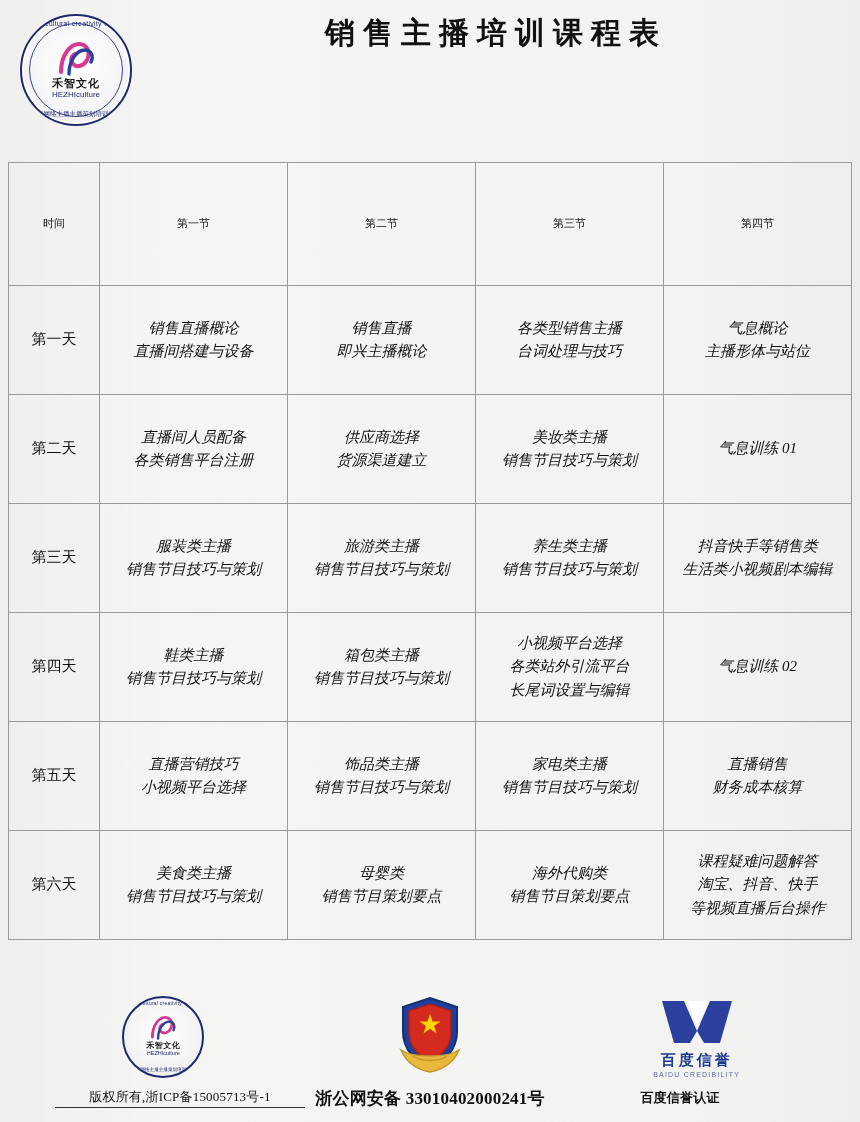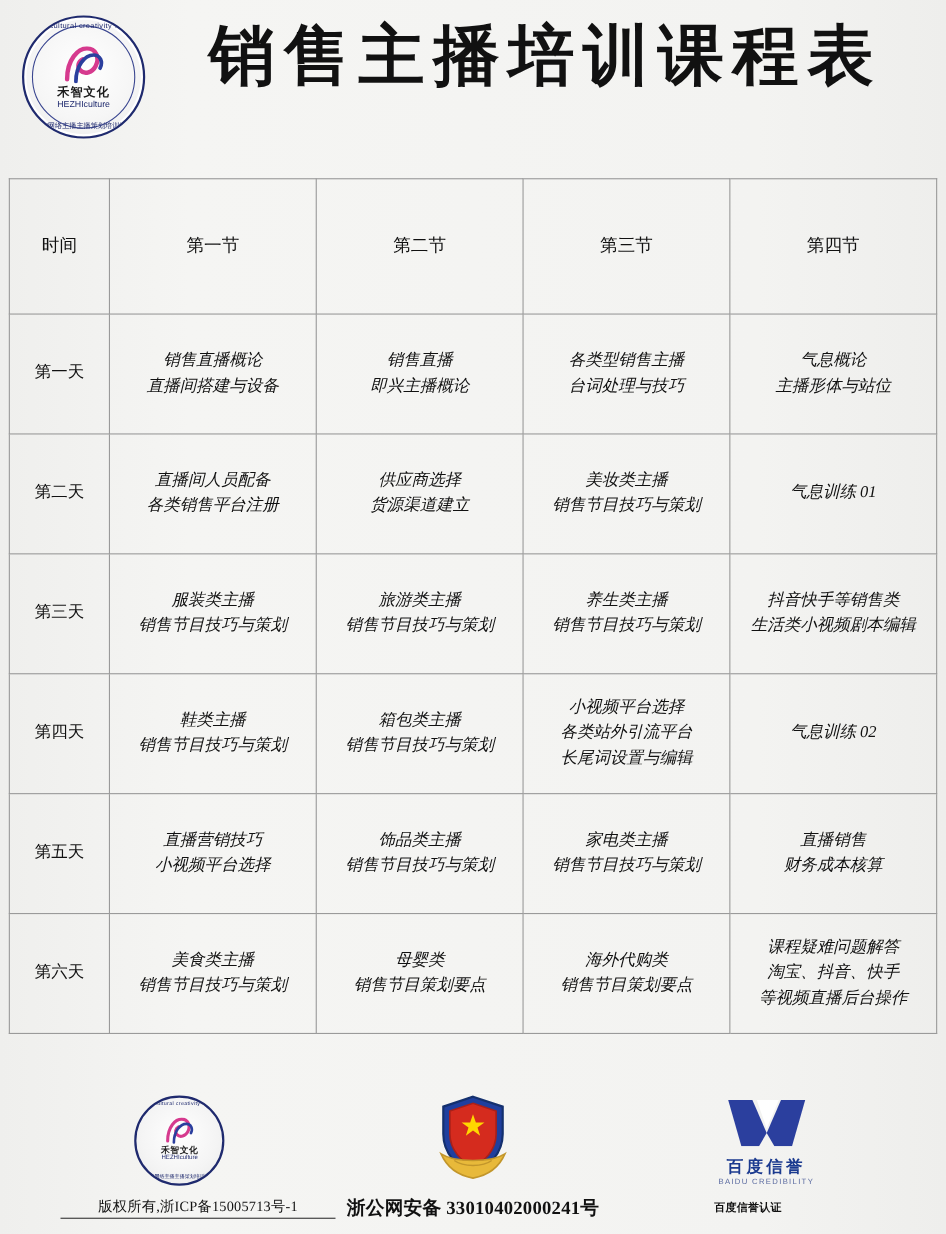--- a/index.html
+++ b/index.html
@@ -108,21 +108,21 @@
     font-size: 8px;
     color: #1f2a6e;
     font-family: "Liberation Sans", sans-serif;
   }
   .title-block {
     flex: 1 1 auto;
     padding-left: 8px;
     padding-top: 4px;
   }
   .main-title {
-    font-size: 60px;
+    font-size: 30px;
     font-weight: bold;
     letter-spacing: 8px;
     color: #111;
     text-align: center;
     line-height: 1.25;
     font-family: "Liberation Serif", "DejaVu Serif", serif;
     white-space: nowrap;
   }
   .subtitle {
     margin-top: 10px;
@@ -150,21 +150,21 @@
     vertical-align: middle;
     font-size: 15px;
     color: #111;
     line-height: 1.55;
     padding: 6px 4px;
     font-weight: normal;
     background: transparent;
   }
   table.schedule thead td {
     height: 110px;
-    font-size: 16px;
+    font-size: 11px;
   }
   table.schedule tbody td {
     height: 96px;
   }
   td.col-time {
     width: 82px;
     font-size: 15px;
   }
   .cell-inner div {
     white-space: nowrap;
@@ -258,21 +258,21 @@
     letter-spacing: .2px;
   }
   .foot-item.copyright {
     font-weight: normal;
     font-size: 13px;
     border-bottom: 1px solid #333;
     padding-bottom: 1px;
   }
   .foot-item.baidu-cert {
     font-weight: bold;
-    font-size: 10px;
+    font-size: 13px;
   }
 </style>
 </head>
 <body>
 
 <div class="page">
 
   <div class="header">
 
     <div class="logo">

